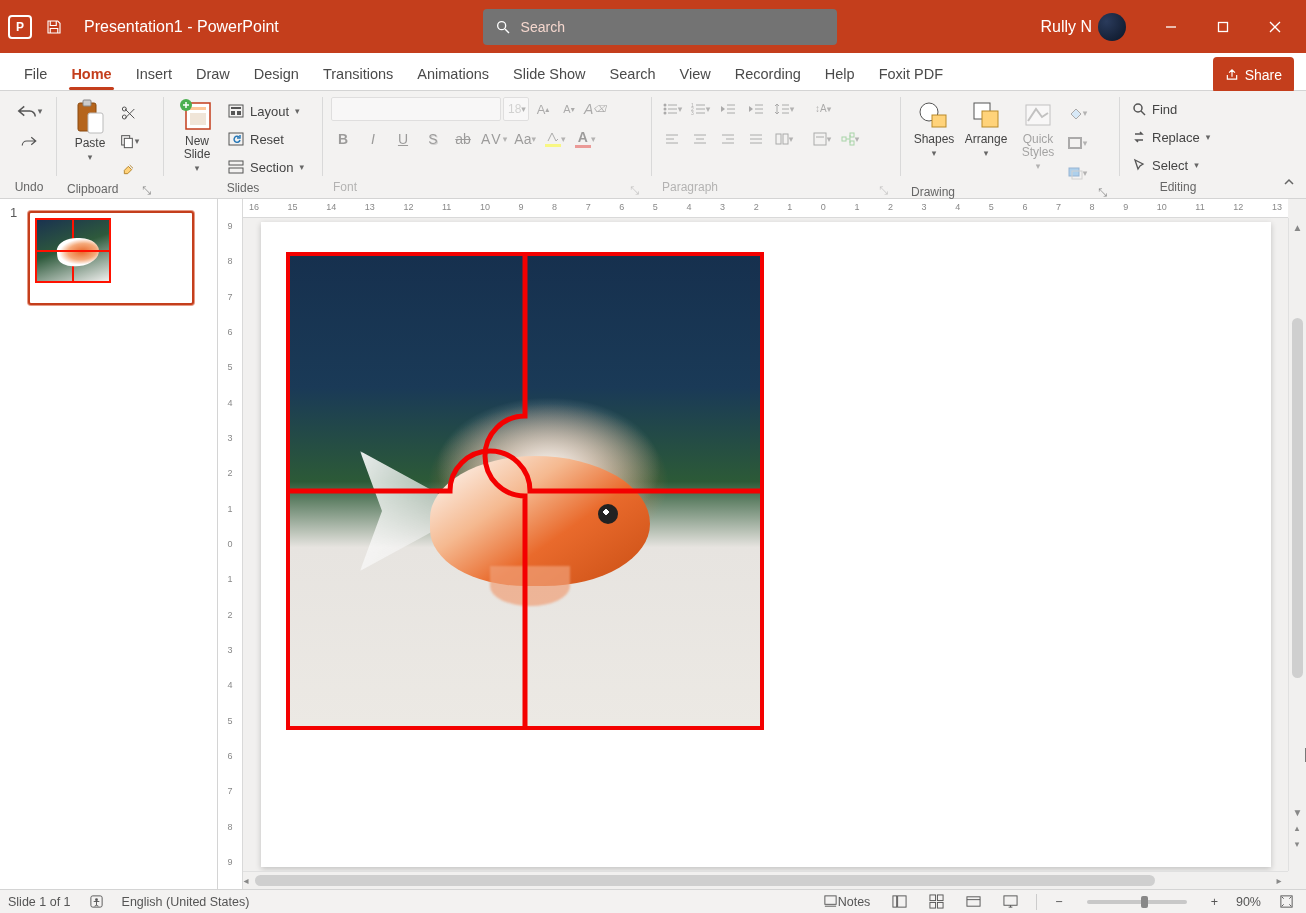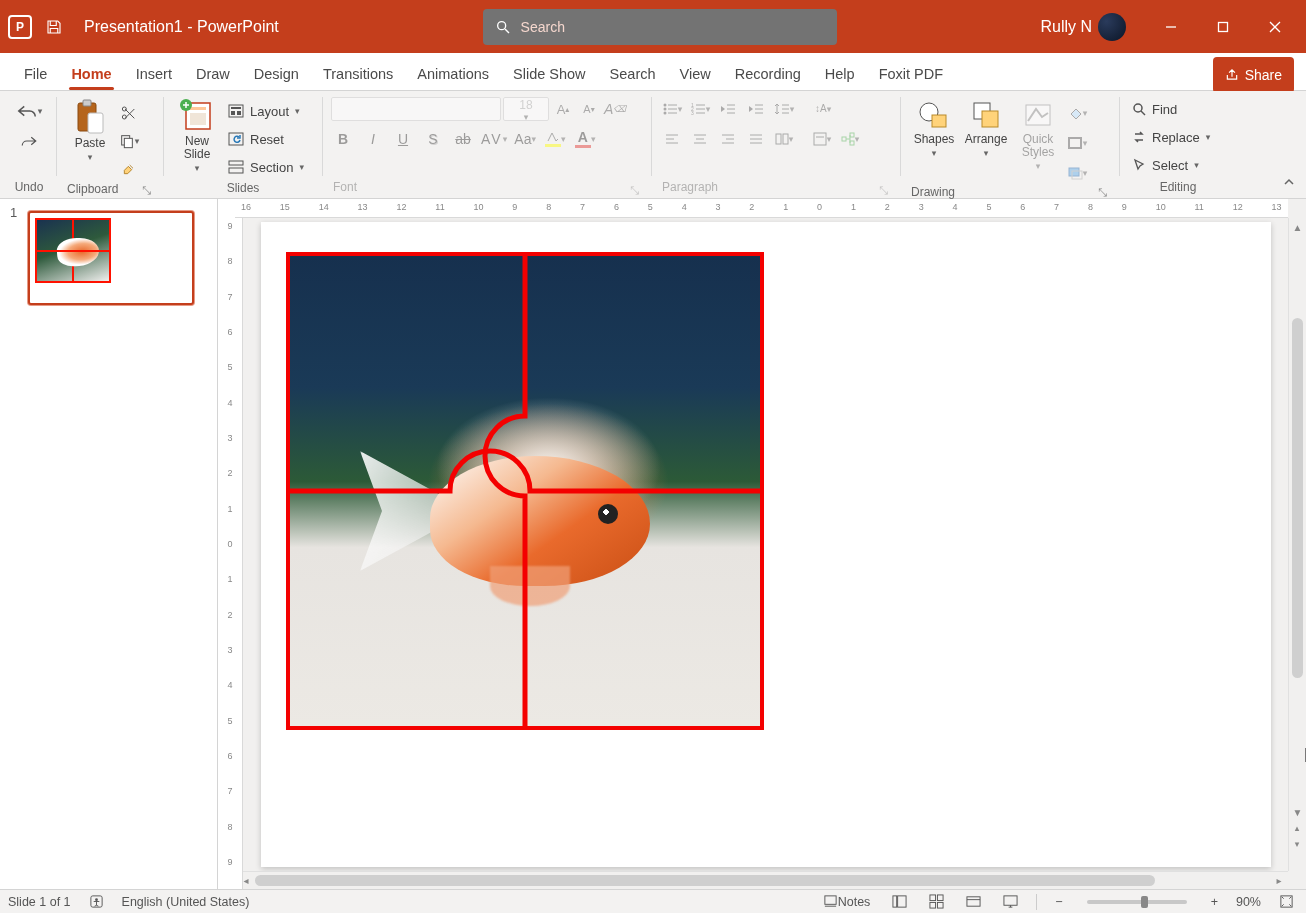--- a/index.html
+++ b/index.html
@@ -35,41 +35,41 @@
   .group-label { height:20px; display:flex; align-items:center; justify-content:center; font-size:12px; color:#666; user-select:none;}
   .sep { width:1px; background:#d9d9d9; margin:4px 4px 22px;}
   .rib-btn { min-width:24px; min-height:24px; display:flex; align-items:center; justify-content:center; border-radius:3px; cursor:pointer; }
   .rib-btn svg { display:block; }
   .bigbtn { width:50px; display:flex; flex-direction:column; align-items:center; gap:2px; padding:2px 2px; border-radius:3px; cursor:pointer;}
   .bigbtn .lbl { font-size:12px; color:#444; line-height:1.1; text-align:center;}
   .chev { font-size:9px; color:#666; }
   .small-col { display:flex; flex-direction:column; gap:4px; }
   .row { display:flex; align-items:center; gap:2px;}
   .font-box { width:170px; height:24px; border:1px solid #c8c8c8; background:#fff; border-radius:2px; }
-  .size-box { width:46px; height:24px; border:1px solid #c8c8c8; background:#fff; border-radius:2px; display:flex; align-items:center; padding:0 4px; color:#aaa; font-size:12px; justify-content:space-between;flex-direction:column;}
+  .size-box { width:26px; height:24px; border:1px solid #c8c8c8; background:#fff; border-radius:2px; display:flex; align-items:center; padding:0 4px; color:#aaa; font-size:12px; justify-content:space-between;}
   .disabled { opacity:.45; pointer-events:none;}
   .label-btn { display:flex; align-items:center; gap:6px; font-size:13px; color:#444; height:24px; padding:0 4px; border-radius:3px; cursor:pointer; white-space:nowrap;}
   .launcher { font-size:11px; color:#888; align-self:flex-end; margin-top:-18px; margin-left:auto; padding:0 2px; cursor:pointer;}
   .ribbon-collapse { position:absolute; right:10px; bottom:6px; cursor:pointer; }
 
   
   .workspace { display:flex; height: calc(913px - 53px - 38px - 108px - 24px); }
 
   .thumb-pane { width:218px; background:#fff; border-right:1px solid #d4d4d4; padding:12px 10px 10px 8px; position:relative;}
   .slide-num { position:absolute; left:10px; top:6px; font-size:13px; color:#5a5a5a;}
   .thumb { margin-left:20px; width:166px; height:94px; border:2px solid #c43e1c; border-radius:3px; background:#fff; box-shadow:0 0 0 1px #e69a85; position:relative; overflow:hidden;}
   .thumb-inner { position:absolute; left:5px; top:5px; width:76px; height:65px; background:linear-gradient(160deg,#1a3250 0%, #2e5a3c 45%, #f0efee 100%); border:2px solid #f10; }
   .thumb-inner::before, .thumb-inner::after { content:""; position:absolute; background:#f10;}
   .thumb-inner::before { left:50%; top:0; bottom:0; width:2px; transform:translateX(-50%);}
   .thumb-inner::after { top:50%; left:0; right:0; height:2px; transform:translateY(-50%);}
   .thumb-fish { position:absolute; left:20px; top:18px; width:42px; height:28px; background:radial-gradient(ellipse at 60% 50%, #e96a2c 0%, #f5a97a 40%, #fff 65%); border-radius:50% 60% 60% 50%; transform:rotate(-5deg);}
 
   .editor { flex:1; display:flex; background:#f1f0ef; position:relative; overflow:hidden;}
   .ruler-v { width:25px; background:#fff; border-right:1px solid #d9d9d9; }
-  .ruler-h { height:19px; background:#fff; border-bottom:1px solid #d9d9d9; position:absolute; left:17px; right:18px; top:0;}
+  .ruler-h { height:19px; background:#fff; border-bottom:1px solid #d9d9d9; position:absolute; left:25px; right:18px; top:0;}
   .ruler-tick { font-size:9px; color:#888; display:flex; justify-content:space-between; padding:3px 6px;}
   .ruler-v .ruler-tick { flex-direction:column; align-items:center; height:100%; padding:22px 2px;}
   .canvas-wrap { position:absolute; left:25px; top:19px; right:18px; bottom:18px; overflow:hidden;}
   .slide-canvas { position:absolute; left:18px; top:4px; width:1010px; height:645px; background:#fff; box-shadow:0 2px 6px rgba(0,0,0,.2);}
   
   
   .puzzle { position:absolute; left:25px; top:30px; width:478px; height:478px; border:4px solid #f40000; overflow:hidden;}
   .puzzle .img-bg { position:absolute; inset:0;
     background:
       radial-gradient(ellipse 160px 100px at 55% 45%, #f3f4f2 0%, rgba(243,244,242,0) 70%),

